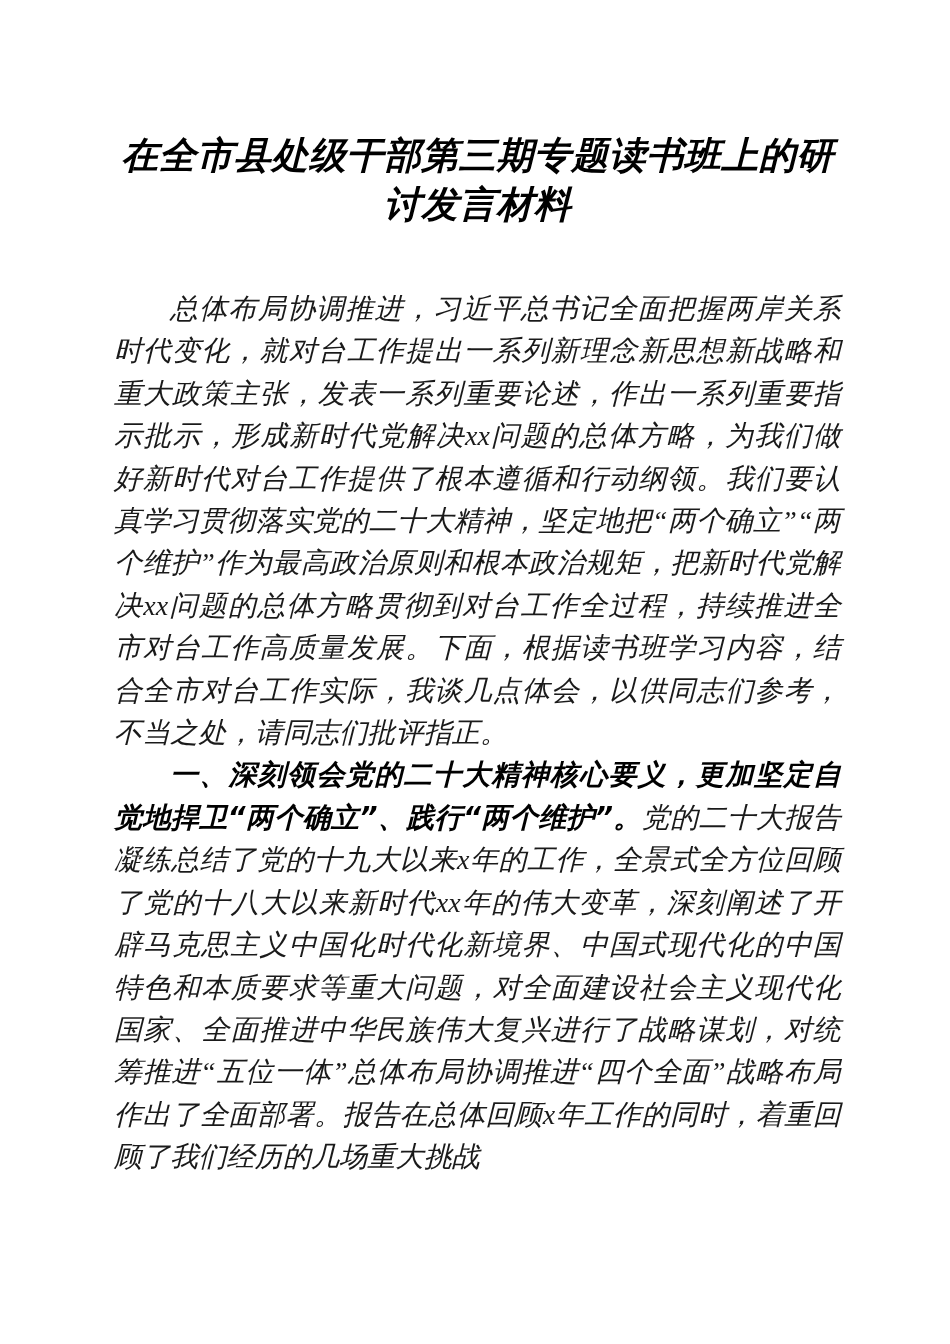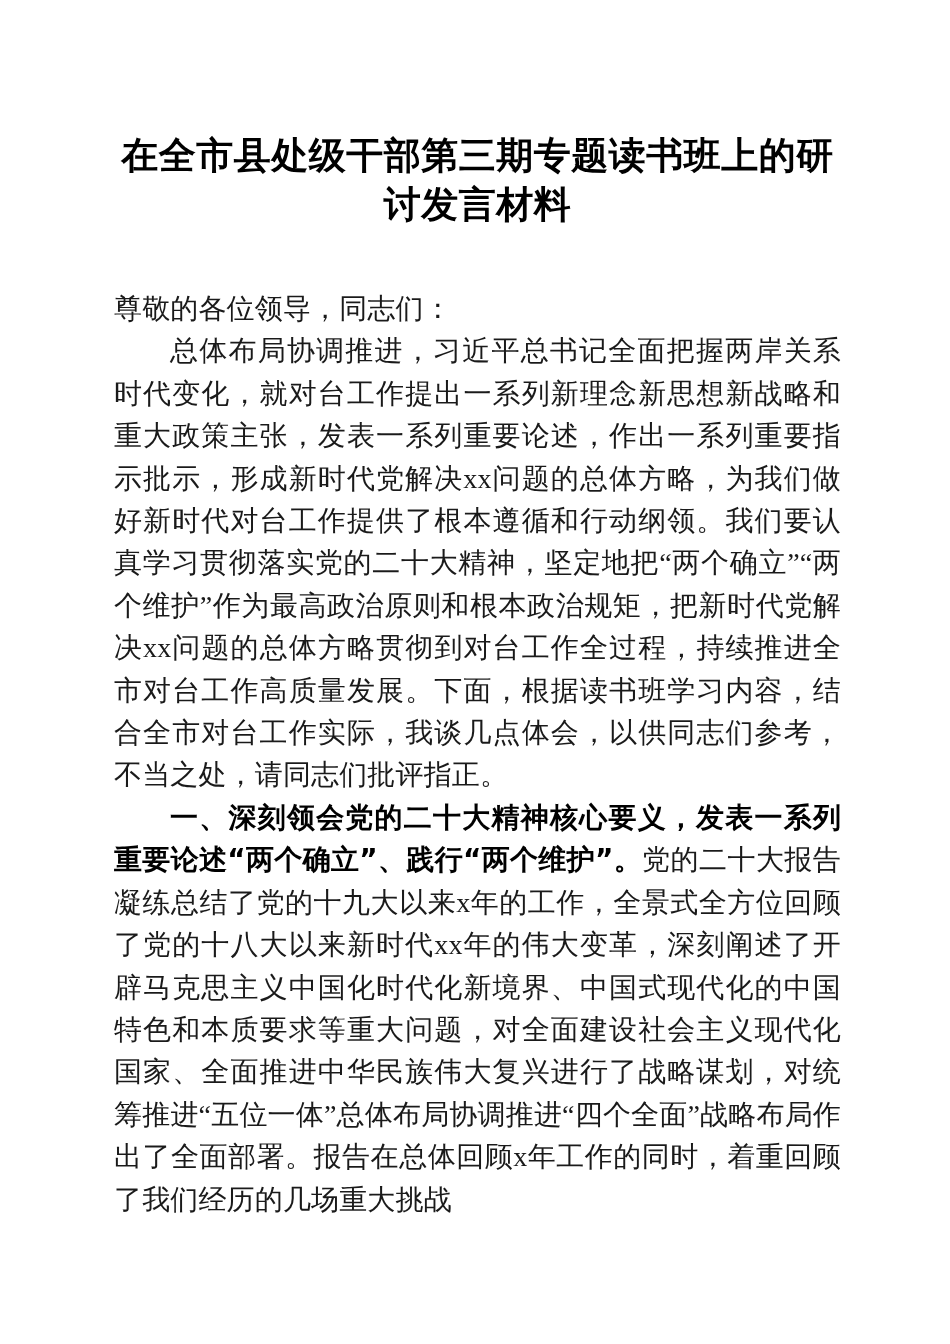--- a/index.html
+++ b/index.html
@@ -17,20 +17,21 @@
     -webkit-font-smoothing: antialiased;
   }
 
   .page {
     position: absolute;
     left: 0;
     top: 0;
     width: 866px;
     height: 1344px;
     background: #ffffff;
+    font-style: italic;
   }
 
   .content {
     position: absolute;
     left: 114px;
     top: 0;
     width: 727px;
   }
 
   
@@ -89,21 +90,20 @@
 </head>
 <body>
 
 <div class="page">
   <div class="content">
 
     <h1 class="doc-title">在全市县处级干部第三期专题读书班上的研讨发言材料</h1>
 
     <div class="body-block">
 
-      <p class="para salutation">尊敬的各位领导，同志们：</p>
 
       <p class="para indent">总体布局协调推进，习近平总书记全面把握两岸关系时代变化，就对台工作提出一系列新理念新思想新战略和重大政策主张，发表一系列重要论述，作出一系列重要指示批示，形成新时代党解决xx问题的总体方略，为我们做好新时代对台工作提供了根本遵循和行动纲领。我们要认真学习贯彻落实党的二十大精神，坚定地把“两个确立”“两个维护”作为最高政治原则和根本政治规矩，把新时代党解决xx问题的总体方略贯彻到对台工作全过程，持续推进全市对台工作高质量发展。下面，根据读书班学习内容，结合全市对台工作实际，我谈几点体会，以供同志们参考，不当之处，请同志们批评指正。</p>
 
-      <p class="para indent"><span class="heading-run">一、深刻领会党的二十大精神核心要义，发表一系列重要论述“两个确立”、践行“两个维护”。</span><span>党的二十大报告凝练总结了党的十九大以来x年的工作，全景式全方位回顾了党的十八大以来新时代xx年的伟大变革，深刻阐述了开辟马克思主义中国化时代化新境界、中国式现代化的中国特色和本质要求等重大问题，对全面建设社会主义现代化国家、全面推进中华民族伟大复兴进行了战略谋划，对统筹推进“五位一体”总体布局协调推进“四个全面”战略布局作出了全面部署。报告在总体回顾x年工作的同时，着重回顾了我们经历的几场重大挑战</span></p>
+      <p class="para indent"><span class="heading-run">一、深刻领会党的二十大精神核心要义，更加坚定自觉地捍卫“两个确立”、践行“两个维护”。</span><span>党的二十大报告凝练总结了党的十九大以来x年的工作，全景式全方位回顾了党的十八大以来新时代xx年的伟大变革，深刻阐述了开辟马克思主义中国化时代化新境界、中国式现代化的中国特色和本质要求等重大问题，对全面建设社会主义现代化国家、全面推进中华民族伟大复兴进行了战略谋划，对统筹推进“五位一体”总体布局协调推进“四个全面”战略布局作出了全面部署。报告在总体回顾x年工作的同时，着重回顾了我们经历的几场重大挑战</span></p>
 
     </div>
   </div>
 </div>
 
 </body></html>

